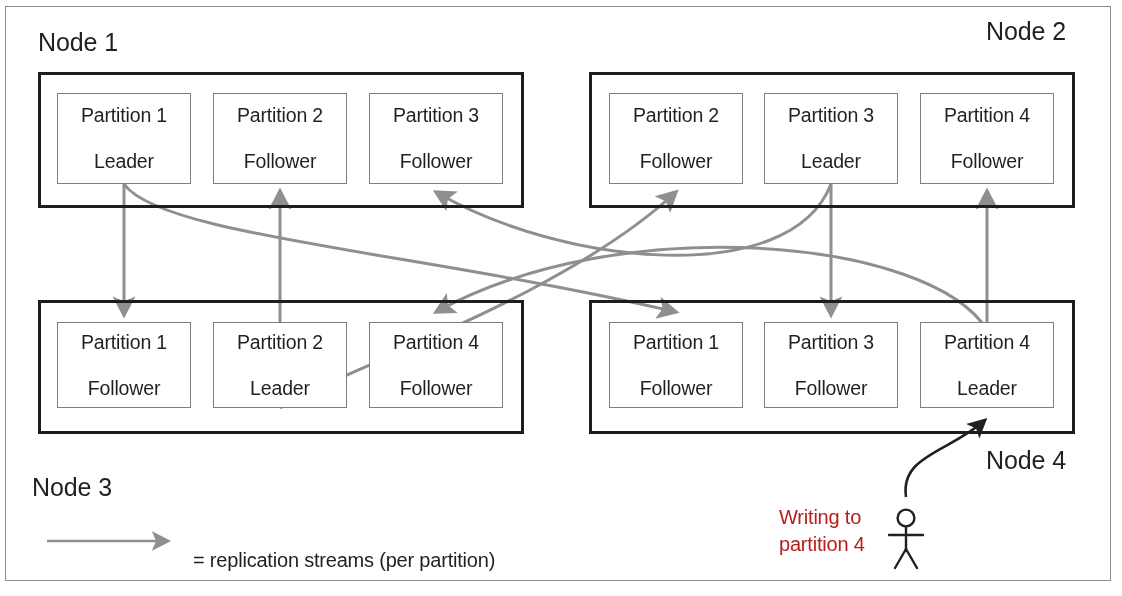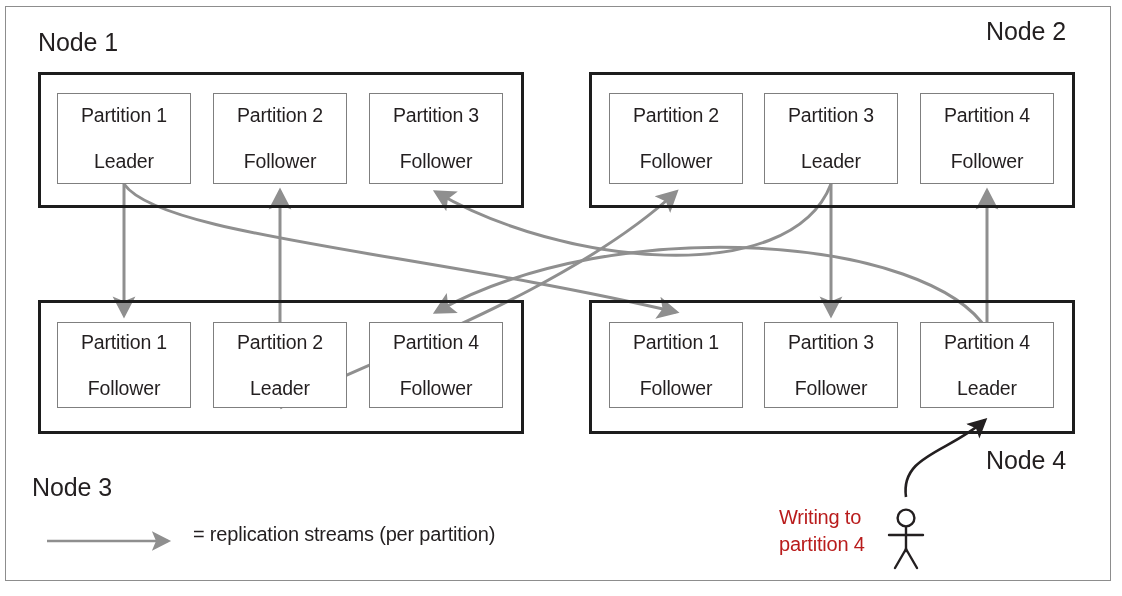--- a/index.html
+++ b/index.html
@@ -66,21 +66,21 @@
   }
   .partition-line {
     font-size: 19.5px;
     color: #231f20;
     white-space: nowrap;
     letter-spacing: -0.15px;
   }
   #legend {
     position: absolute;
     left: 45px;
-    top: 523px;
+    top: 549px;
     display: flex;
     align-items: center;
   }
   #legend-text {
     font-size: 20px;
     color: #231f20;
     margin-left: 16px;
     white-space: nowrap;
     letter-spacing: -0.2px;
   }

